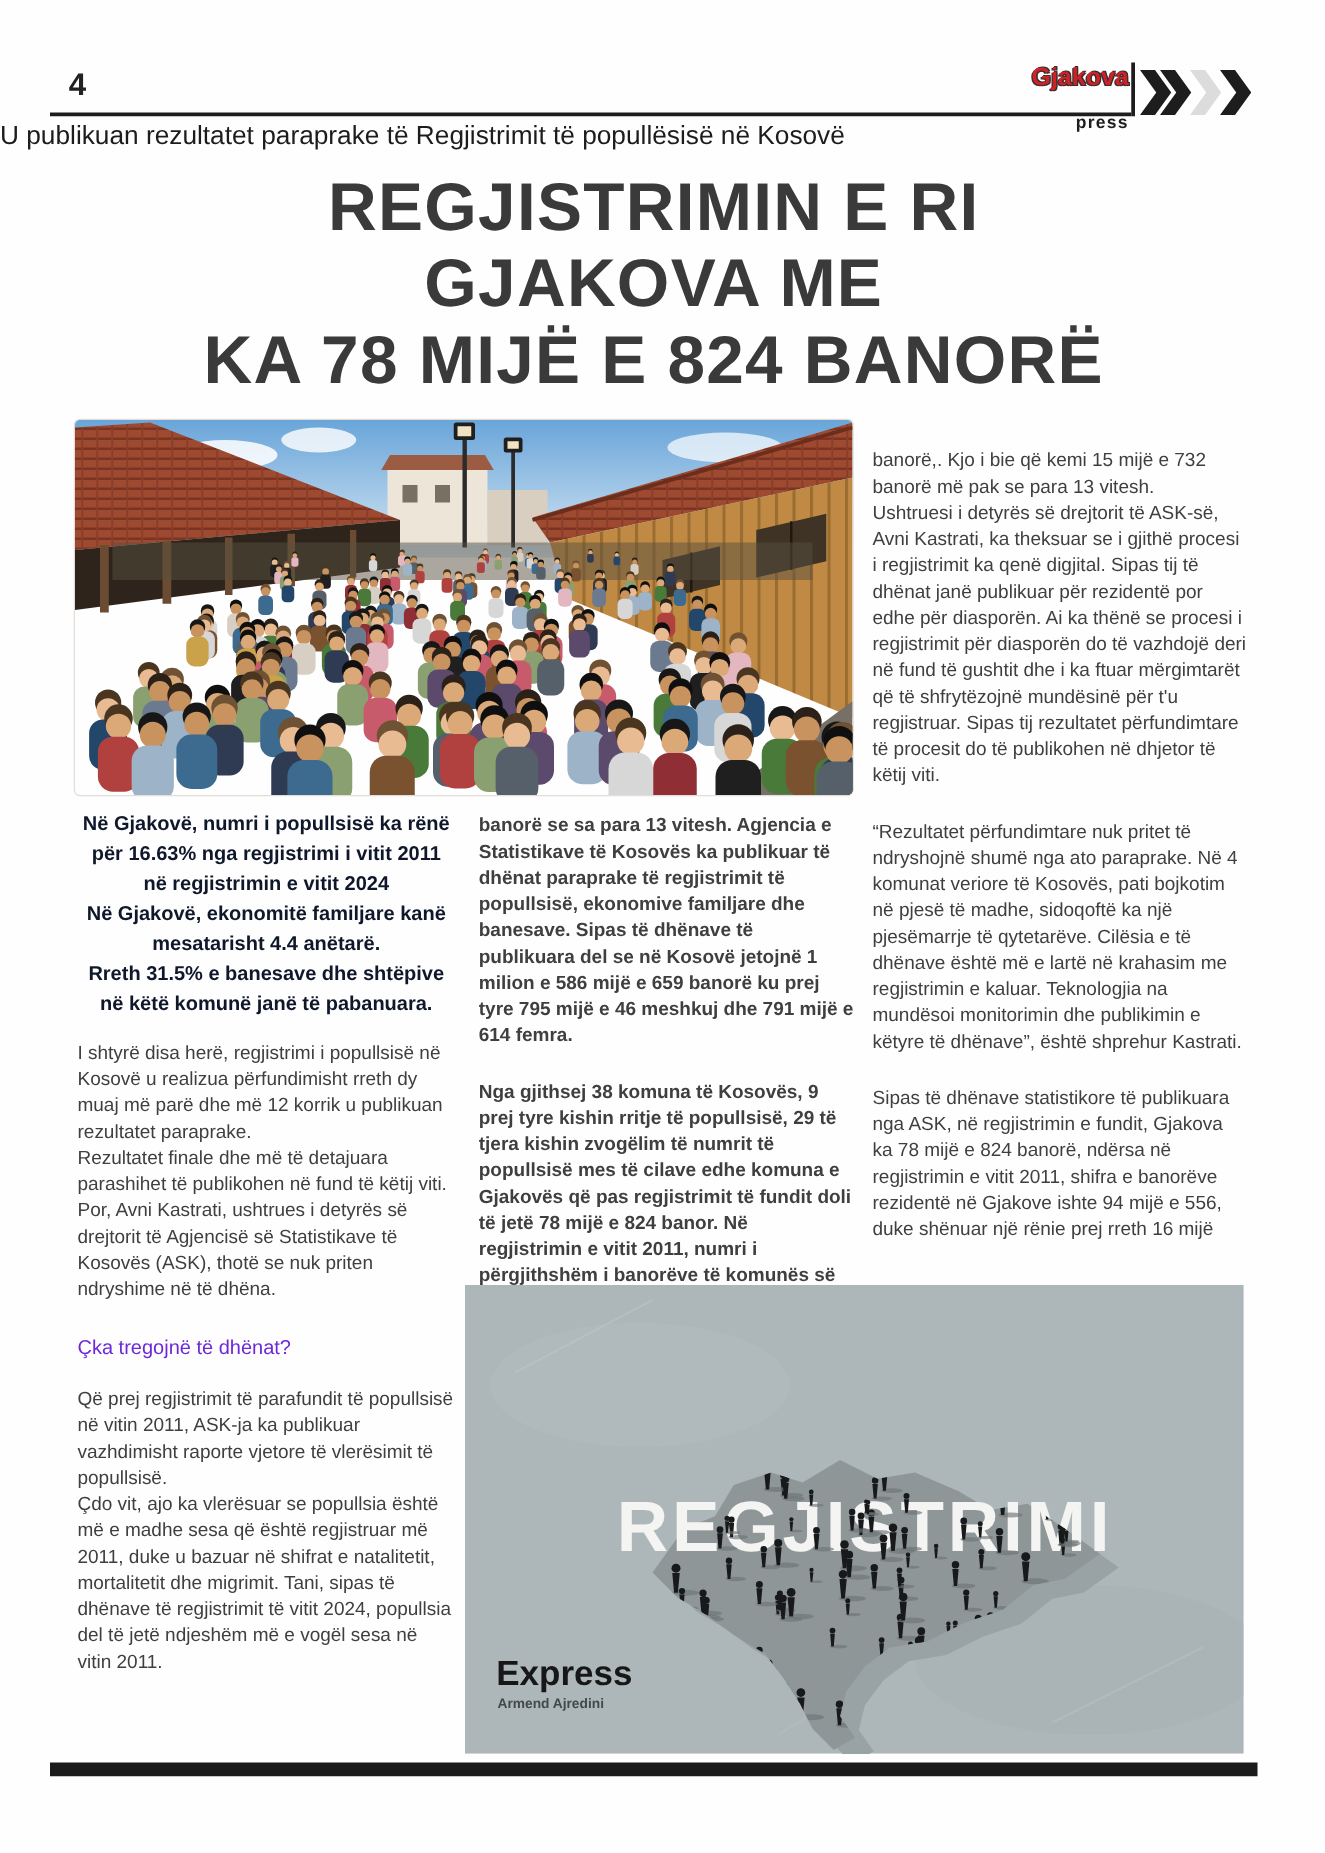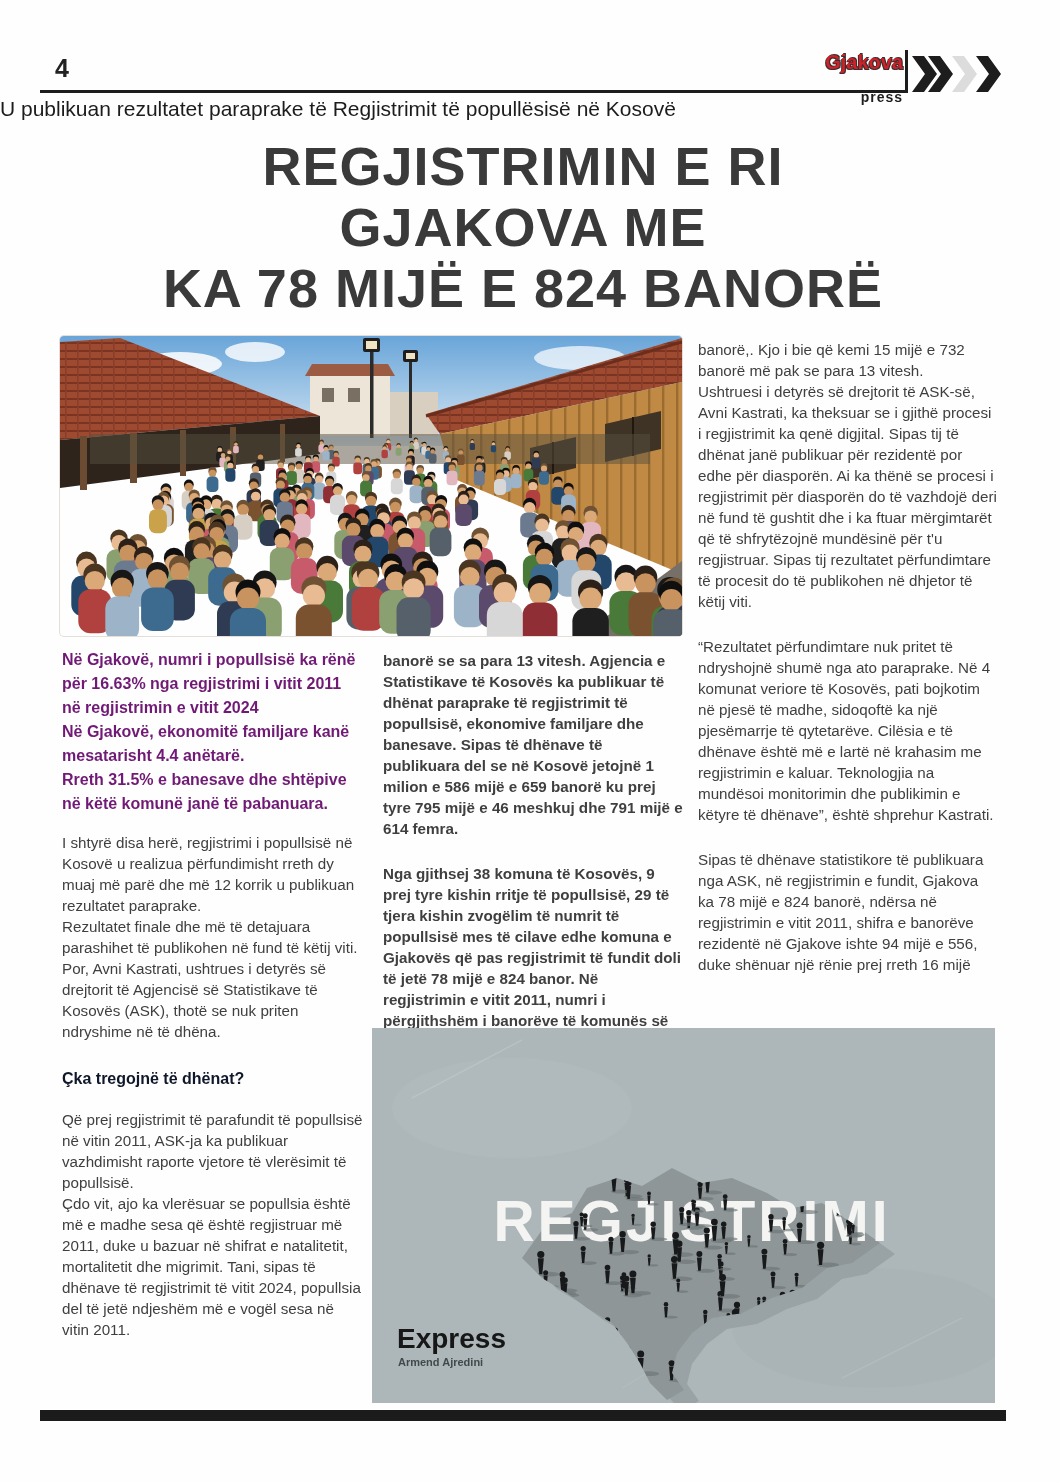--- a/index.html
+++ b/index.html
@@ -24,25 +24,25 @@
 
   
   .photo{position:absolute;left:60px;top:336px;width:622px;height:300px;border-radius:4px;overflow:hidden;
          box-shadow:0 0 0 1px #e3ded7;}
   .poster{position:absolute;left:372px;top:1028px;width:623px;height:375px;overflow:hidden;}
 
   
   .col{position:absolute;font-size:15.2px;line-height:21px;color:#3f3f3f;}
   .col-left{left:62px;top:648px;width:302px;}
   .col-mid{left:383px;top:650px;width:300px;font-weight:bold;}
-  .col-right{left:698px;top:339px;width:300px;}
-  .lead{font-size:16px;line-height:24px;font-weight:700;color:#701a75;white-space:pre-line;margin:0 0 16px 0;}
+  .col-right{left:698px;top:358px;width:300px;}
+  .lead{font-size:16px;line-height:24px;font-weight:700;color:#0f172a;white-space:pre-line;margin:0 0 16px 0;text-align:center;}
   .block{white-space:pre-line;margin:0 0 24px 0;}
   .block.tall-gap{margin-bottom:26px;}
-  .subhead{font-weight:700;color:#0f172a;font-size:16px;margin:0 0 20px 0;}
+  .subhead{font-weight:400;color:#6d28d9;font-size:16px;margin:0 0 20px 0;}
 
   
   .bottom-bar{position:absolute;left:40px;top:1410px;width:966px;height:11px;background:#1b1b1b;}
 </style>
 </head>
 <body>
 
 <div id="page">
 
   <div class="pageno">4</div>

